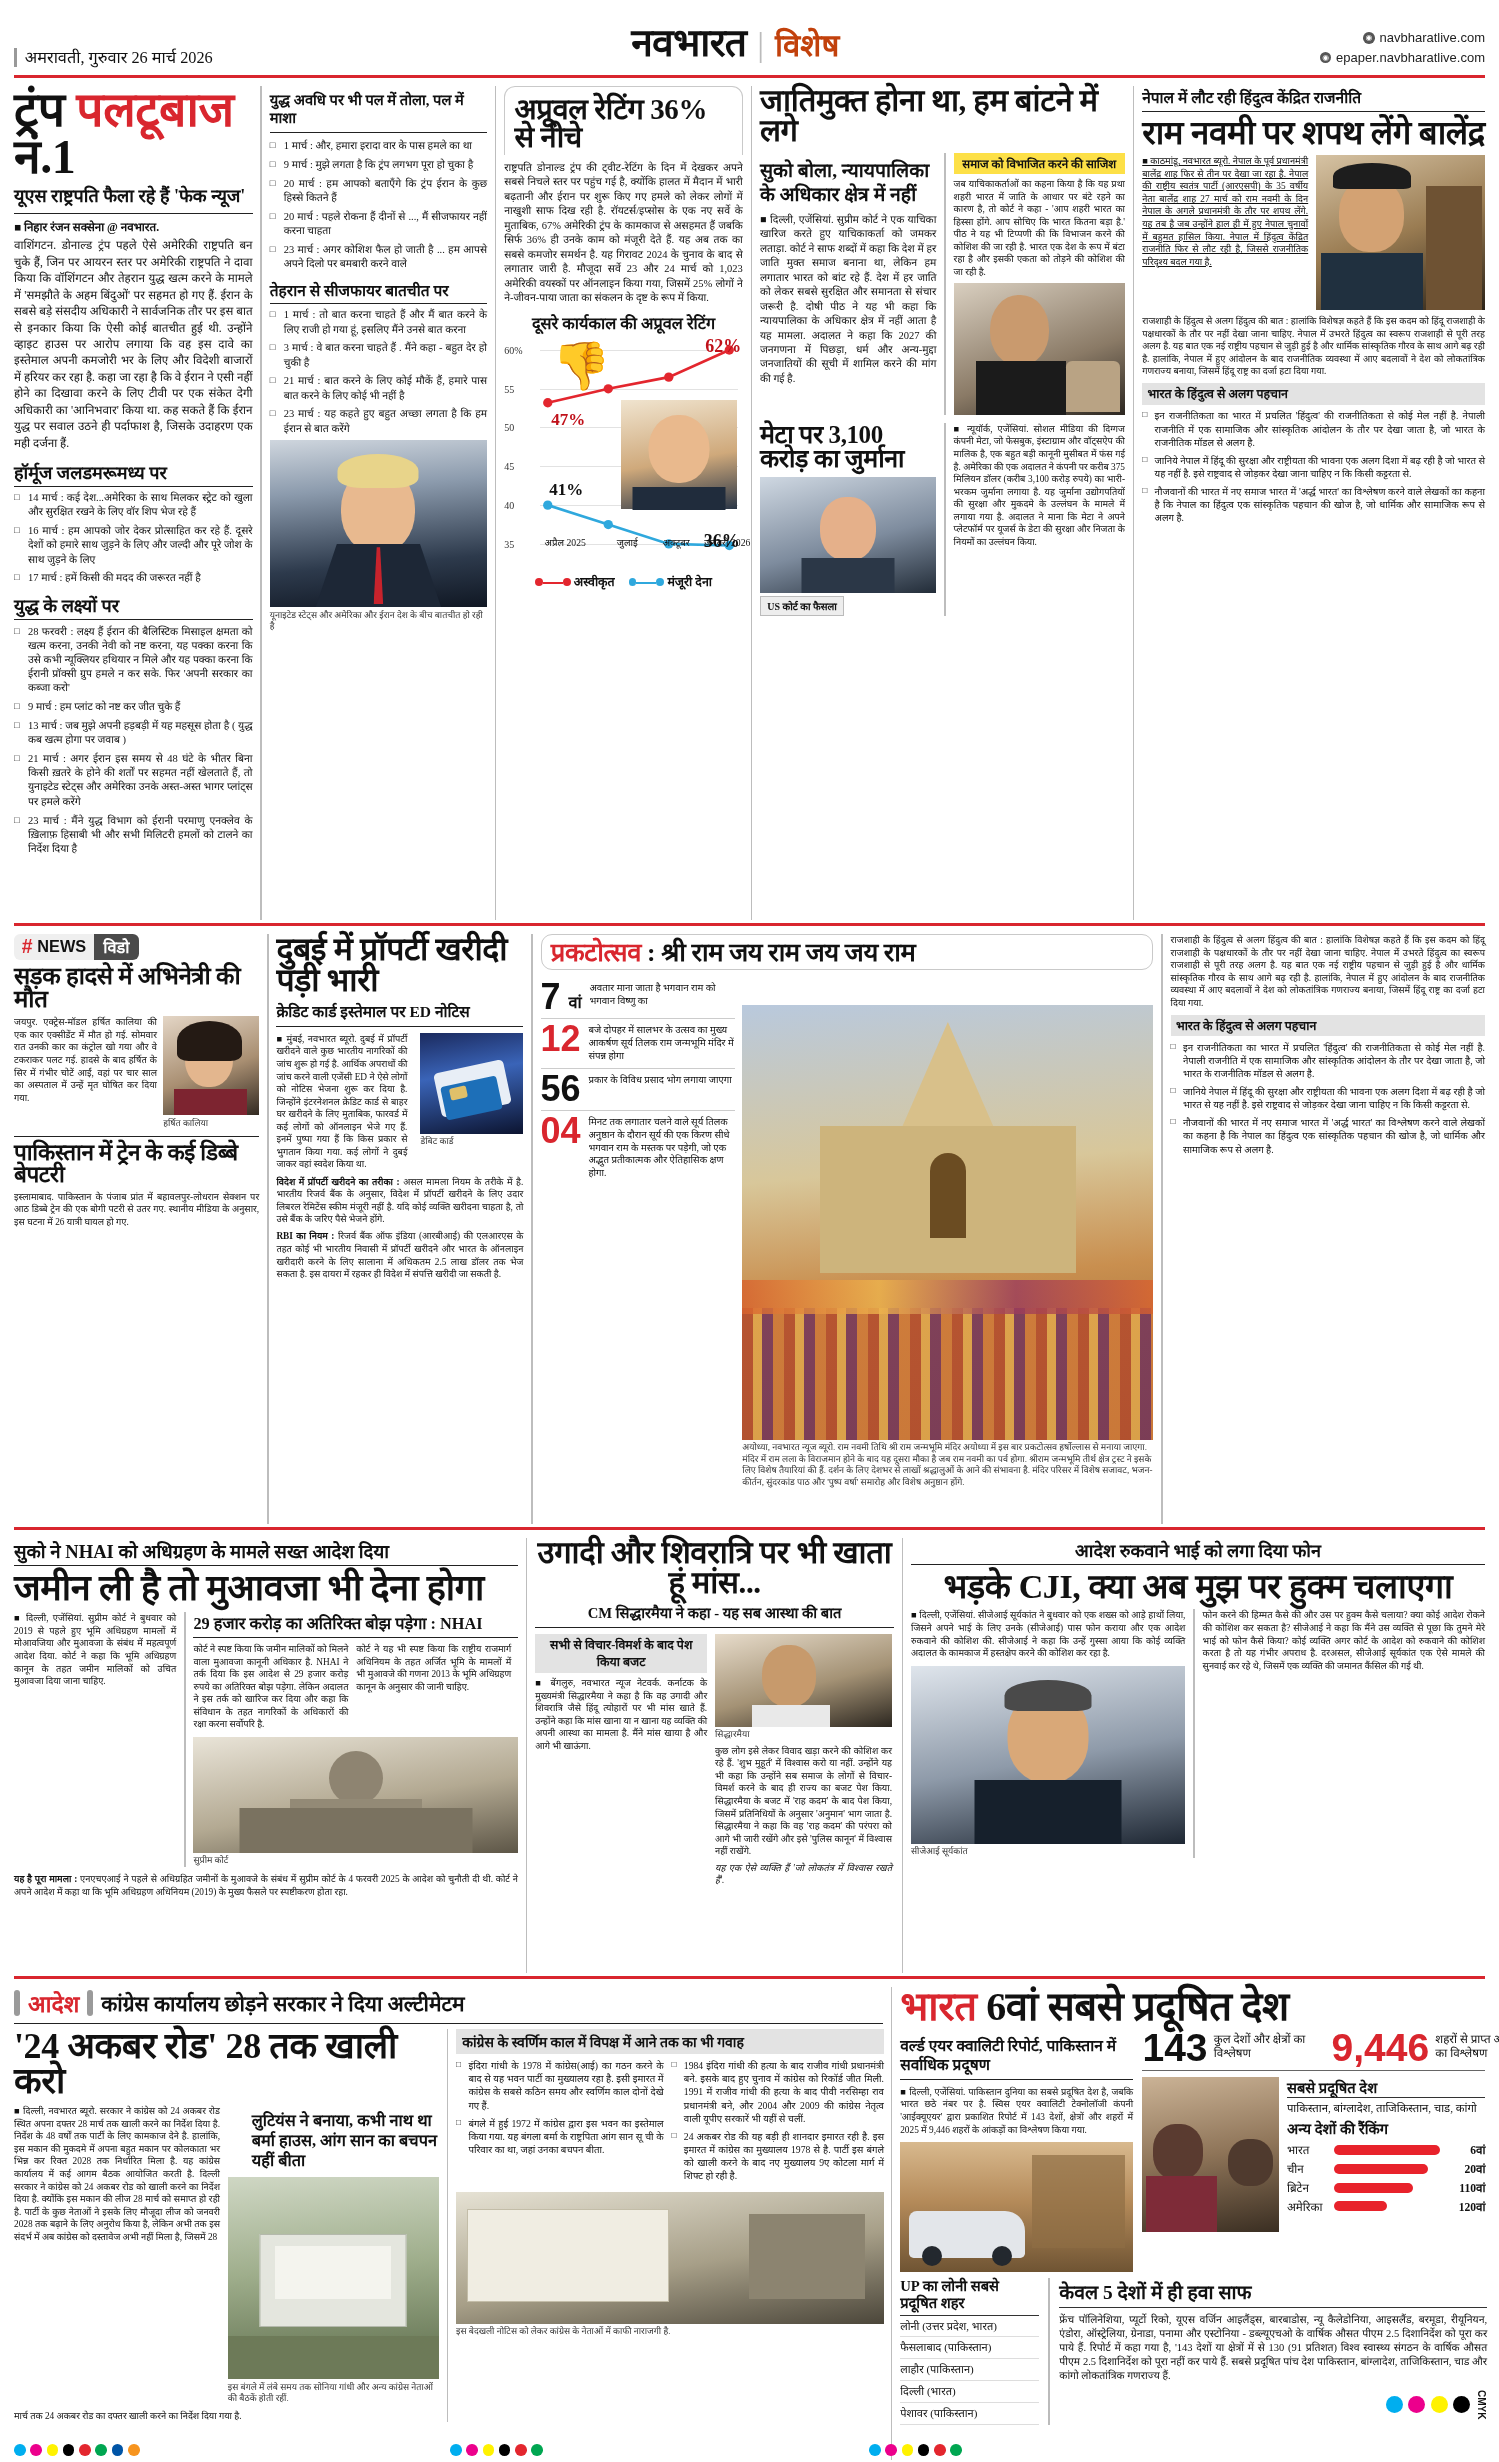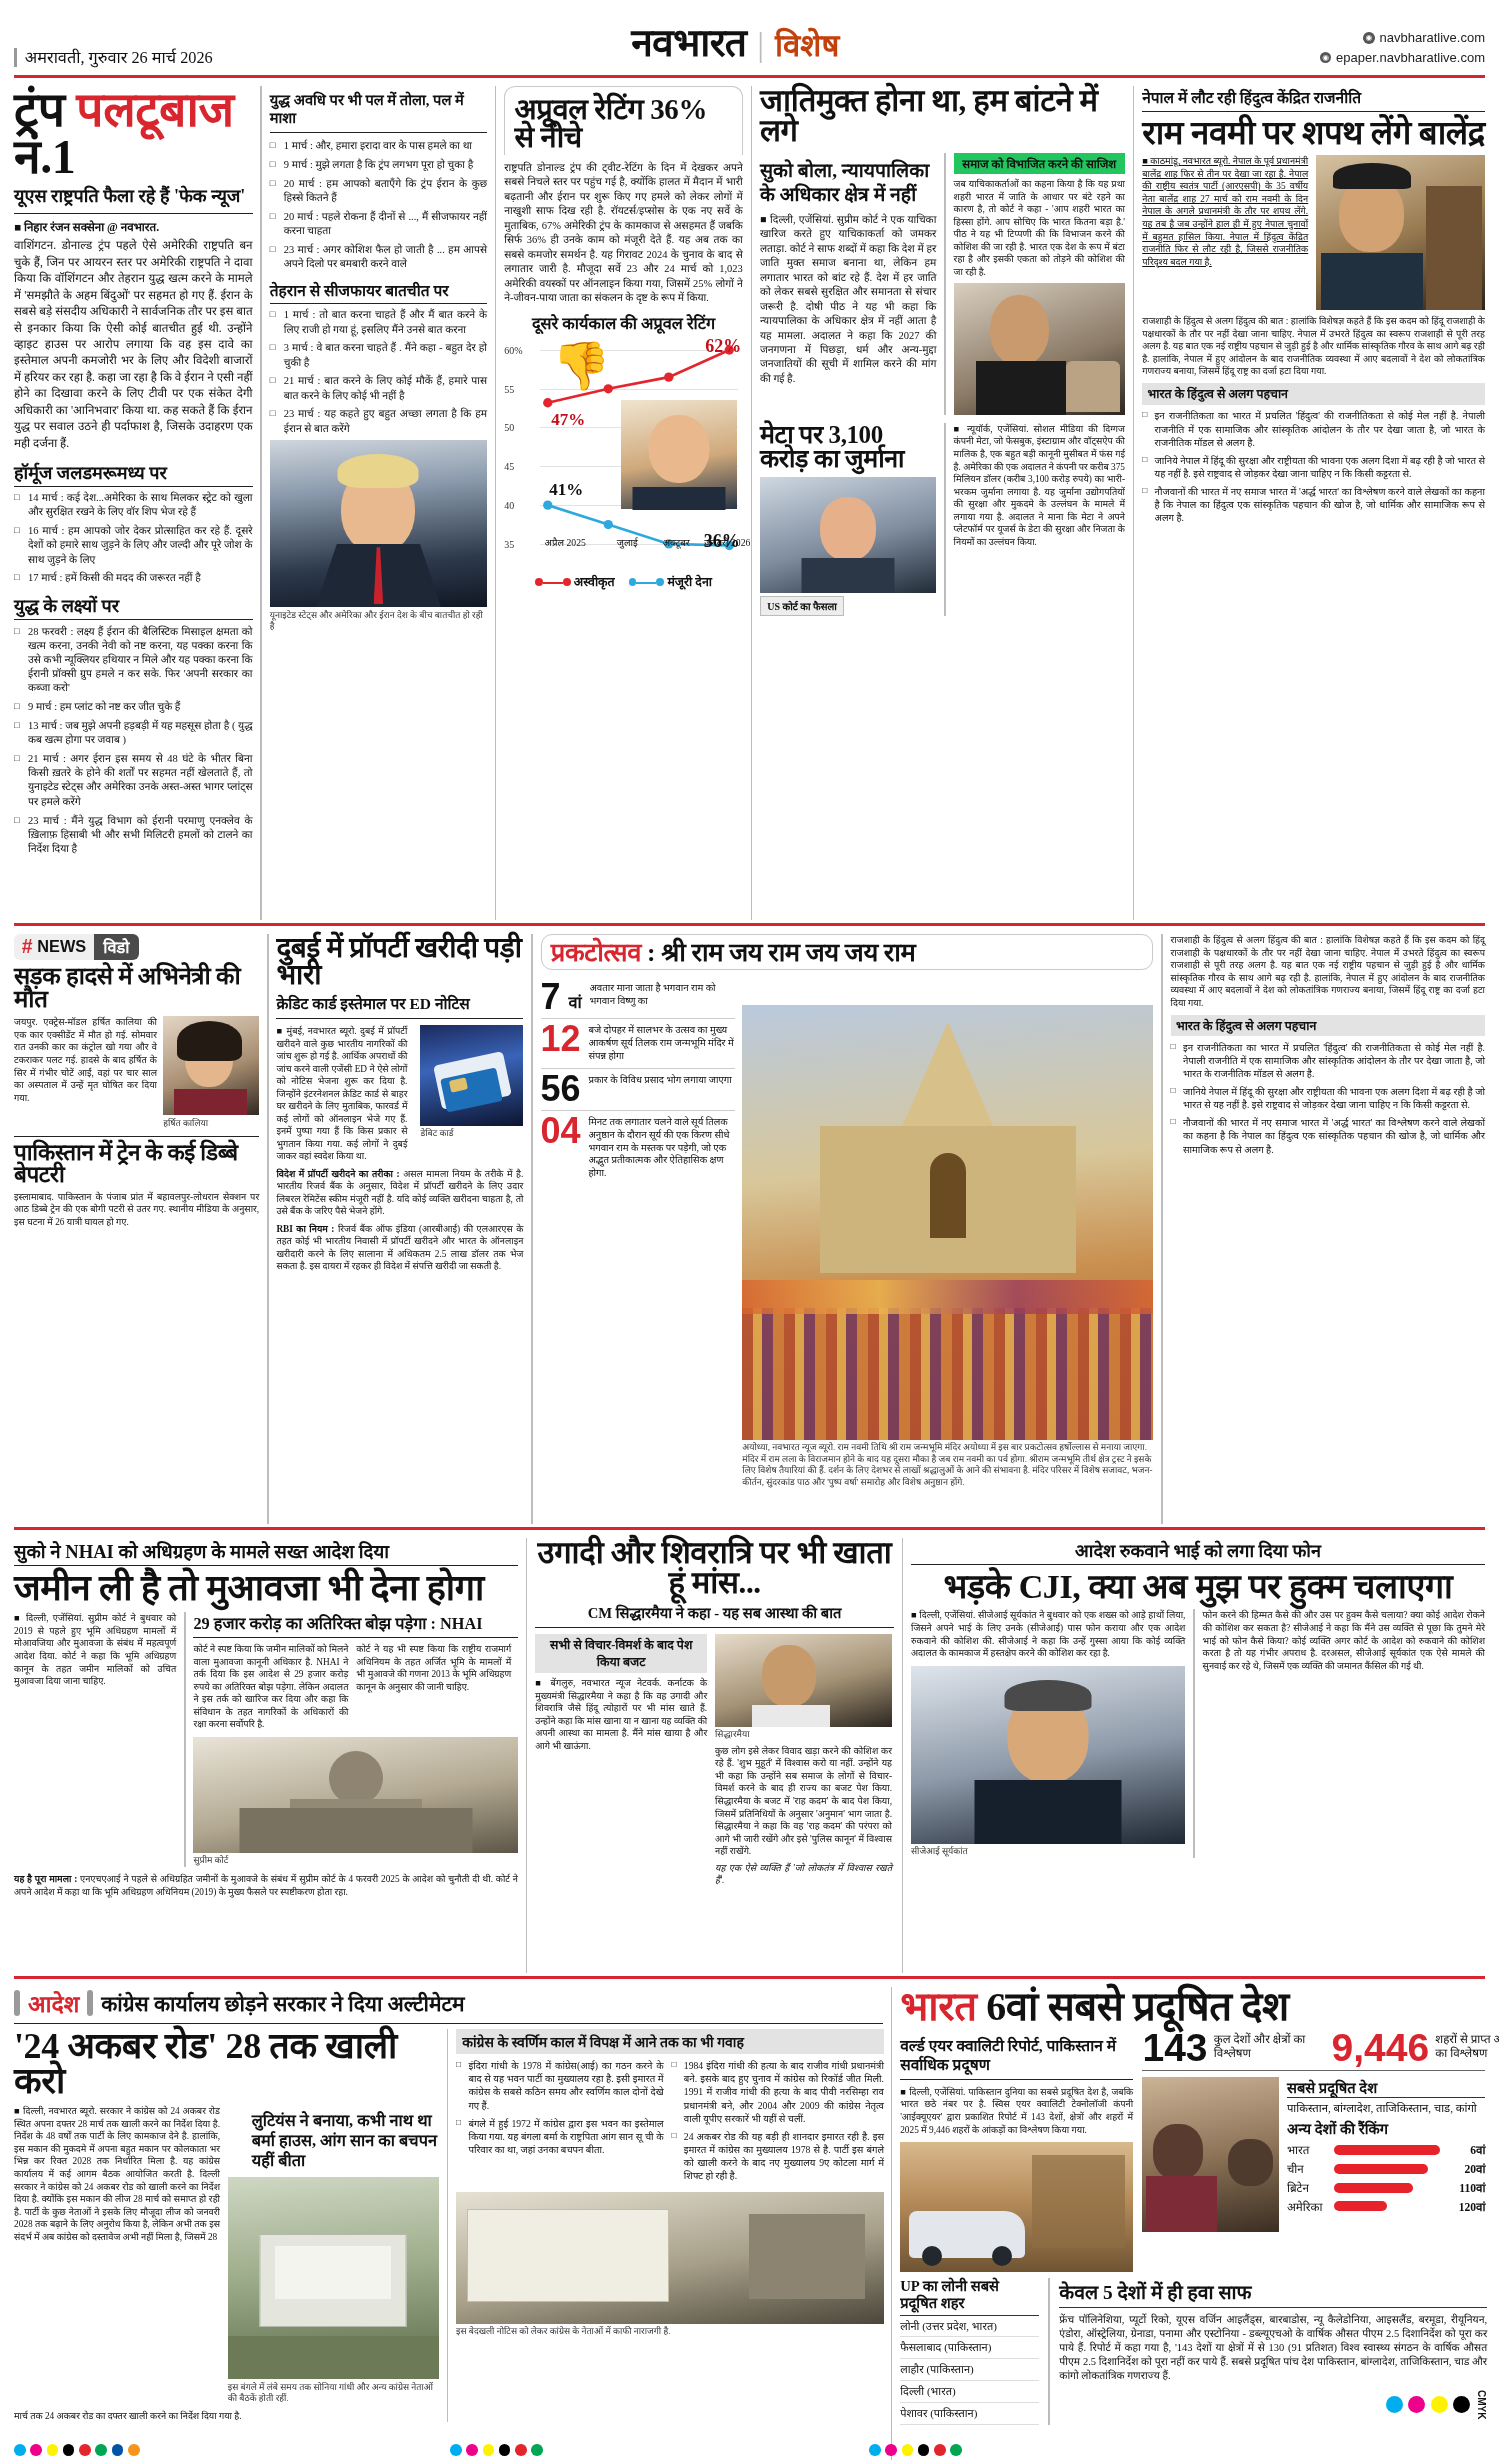--- a/index.html
+++ b/index.html
@@ -223,21 +223,21 @@
 
     <div style="width:365px;">
       <h1 class="hl" style="font-size:31px;">जातिमुक्त होना था, हम बांटने में लगे</h1>
       <div style="display:flex;gap:7.8px;margin-top:6.2px;">
         <div style="width:177px;">
           <div class="sub" style="font-size:19.4px;">सुको बोला, न्यायपालिका के अधिकार क्षेत्र में नहीं</div>
           <div class="small" style="margin-top:6.2px;">■ दिल्ली, एजेंसियां. सुप्रीम कोर्ट ने एक याचिका खारिज करते हुए याचिकाकर्ता को जमकर लताड़ा. कोर्ट ने साफ शब्दों में कहा कि देश में हर जाति मुक्त समाज बनाना था, लेकिन हम लगातार भारत को बांट रहे हैं. देश में हर जाति को लेकर सबसे सुरक्षित और समानता से संचार जरूरी है. दोषी पीठ ने यह भी कहा कि न्यायपालिका के अधिकार क्षेत्र में नहीं आता है यह मामला. अदालत ने कहा कि 2027 की जनगणना में पिछड़ा, धर्म और अन्य-मुद्दा जनजातियों की सूची में शामिल करने की मांग की गई है.</div>
         </div>
         <div class="divider"></div>
         <div style="width:172px;">
-          <div style="background:#22c55e;font-size:11.6px;font-weight:700;padding:3.1px 4.7px;text-align:center;">समाज को विभाजित करने की साजिश</div>
+          <div style="background:#fde047;font-size:11.6px;font-weight:700;padding:3.1px 4.7px;text-align:center;">समाज को विभाजित करने की साजिश</div>
           <div class="tiny" style="margin-top:3.9px;">जब याचिकाकर्ताओं का कहना किया है कि यह प्रथा शहरी भारत में जाति के आधार पर बंटे रहने का कारण है, तो कोर्ट ने कहा - 'आप शहरी भारत का हिस्सा होंगे. आप सोचिए कि भारत कितना बड़ा है.' पीठ ने यह भी टिप्पणी की कि विभाजन करने की कोशिश की जा रही है. भारत एक देश के रूप में बंटा रहा है और इसकी एकता को तोड़ने की कोशिश की जा रही है.</div>
           <div class="photo" style="height:132px;margin-top:4.7px;background:linear-gradient(160deg,#d9cfc0,#8a7a66 60%,#2b2620);position:relative;">
             <div style="position:absolute;left:36px;top:12.4px;width:59px;height:71px;border-radius:48%;background:#c99a6e;"></div>
             <div style="position:absolute;left:22px;top:78px;width:90px;height:54px;background:#1b1b1b;"></div>
             <div style="position:absolute;right:4.7px;bottom:3.1px;width:54px;height:51px;background:#b9a384;border-radius:6.2px 6.2px 0 0;"></div>
           </div>
         </div>
       </div>
 
       <div style="display:flex;gap:7.8px;margin-top:7.8px;">
@@ -311,21 +311,21 @@
         </div>
       </div>
       <div class="rule-thin" style="margin:6.2px 0 4.7px;"></div>
       <h1 class="hl" style="font-size:22.5px;">पाकिस्तान में ट्रेन के कई डिब्बे बेपटरी</h1>
       <div class="tiny" style="margin-top:4.7px;">इस्लामाबाद. पाकिस्तान के पंजाब प्रांत में बहावलपुर-लोधरान सेक्शन पर आठ डिब्बे ट्रेन की एक बोगी पटरी से उतर गए. स्थानीय मीडिया के अनुसार, इस घटना में 26 यात्री घायल हो गए.</div>
     </div>
 
     <div class="divider"></div>
 
     <div style="width:247px;">
-      <h1 class="hl" style="font-size:28px;">दुबई में प्रॉपर्टी खरीदी पड़ी भारी</h1>
+      <h1 class="hl" style="font-size:32px;">दुबई में प्रॉपर्टी खरीदी पड़ी भारी</h1>
       <div class="sub" style="font-size:15.5px;border-bottom:1.6px solid #222;padding-bottom:3.9px;margin-top:6.2px;">क्रेडिट कार्ड इस्तेमाल पर ED नोटिस</div>
       <div style="display:flex;gap:13px;margin-top:6.2px;">
         <div style="width:135px;">
             <div class="tiny">■ मुंबई, नवभारत ब्यूरो. दुबई में प्रॉपर्टी खरीदने वाले कुछ भारतीय नागरिकों की जांच शुरू हो गई है. आर्थिक अपराधों की जांच करने वाली एजेंसी ED ने ऐसे लोगों को नोटिस भेजना शुरू कर दिया है. जिन्होंने इंटरनेशनल क्रेडिट कार्ड से बाहर घर खरीदने के लिए मुताबिक, फारवर्ड में कई लोगों को ऑनलाइन भेजे गए हैं. इनमें पुष्पा गया हैं कि किस प्रकार से भुगतान किया गया. कई लोगों ने दुबई जाकर वहां स्वदेश किया था.</div>
           </div>
         <div style="width:106px;">
           <div class="photo" style="height:101px;background:linear-gradient(170deg,#1b2a5e,#3a64b8 40%,#0c1430);position:relative;">
             <div style="position:absolute;left:17px;top:33px;width:71px;height:45px;background:#e8eef6;border-radius:4.7px;transform:rotate(-12deg);"></div>
             <div style="position:absolute;left:23px;top:48px;width:57px;height:34px;background:#1d6fb8;border-radius:3.9px;transform:rotate(-12deg);"></div>
             <div style="position:absolute;left:29.5px;top:54px;width:17px;height:12.4px;background:#e0c06a;border-radius:2.3px;transform:rotate(-12deg);"></div>

